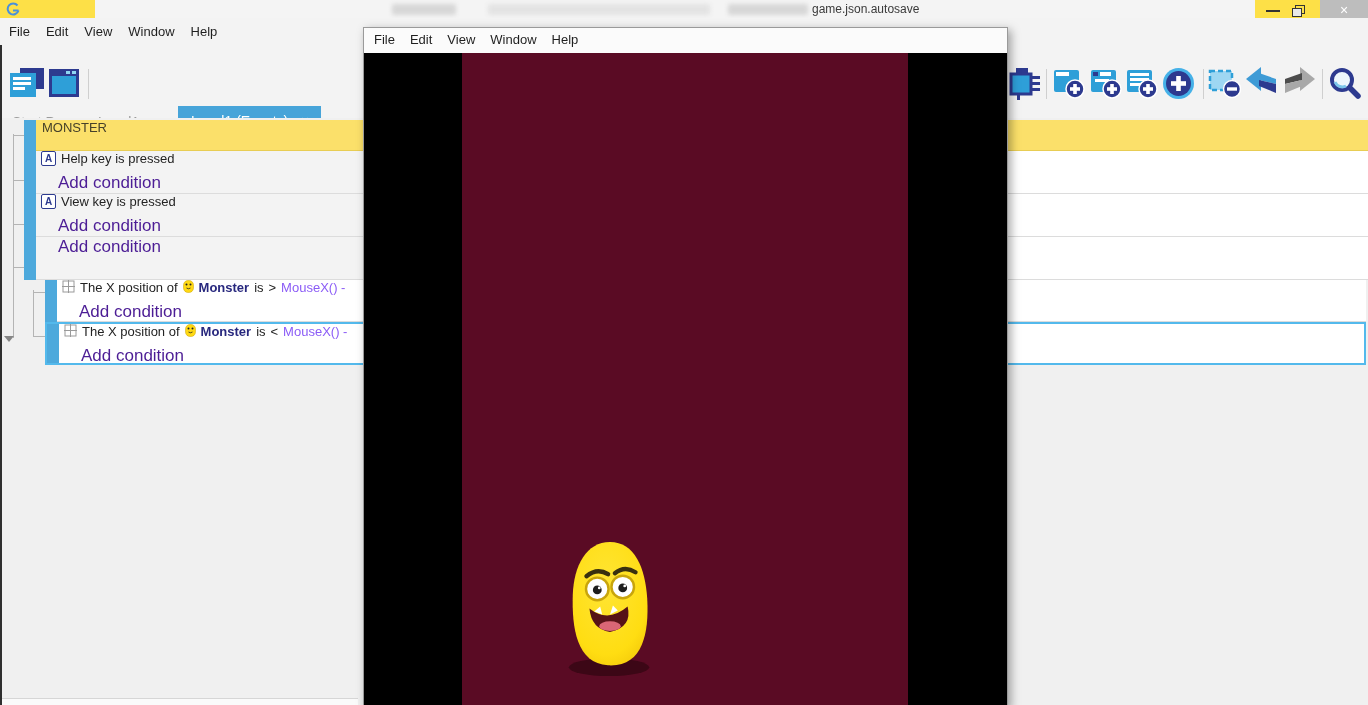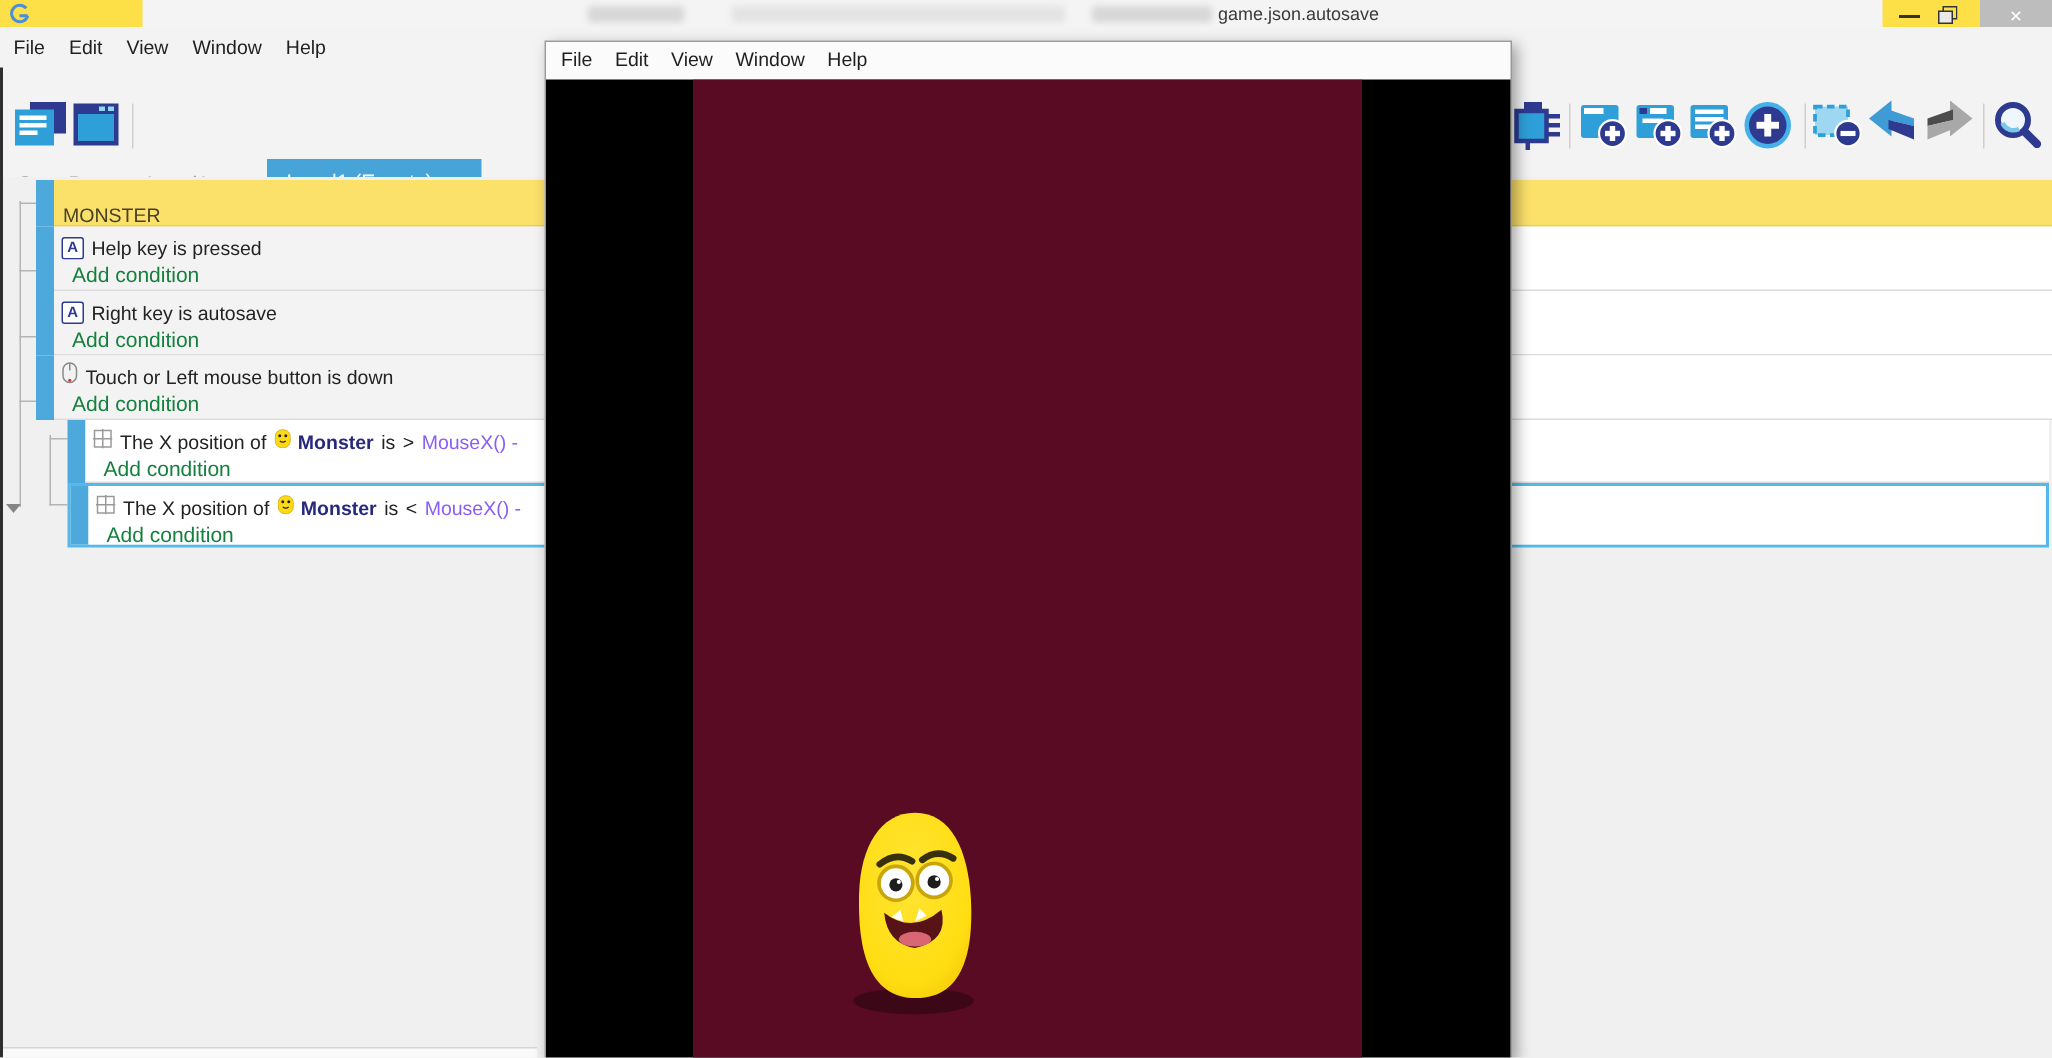--- a/index.html
+++ b/index.html
@@ -27,24 +27,24 @@
   .tab-x{font-size:14px;color:#9b9b9b;top:96px}
   .tab-active{left:178px;top:88px;width:143px;height:30px;background:#47a4d9;color:#fff;
               font-size:14px;display:flex;align-items:center;padding-left:13px;box-sizing:border-box}
   .tab-active .x{position:absolute;right:12px;color:#fff}
 
   
   .events{left:0;top:118px;width:1368px;height:587px;background:#f0f0f0}
   .row{position:absolute;left:24px;right:0}
   .bar{position:absolute;left:0;top:0;bottom:0;width:12px;background:#4da9dc}
   .cell{position:absolute;top:0;bottom:0;border-bottom:1px solid #dcdcdc}
-  .cond-line{height:22px;display:flex;align-items:flex-end;gap:5px;padding-left:5px;
+  .cond-line{height:22px;display:flex;align-items:flex-start;gap:5px;padding-left:5px;
              font-size:13px;color:#232323;white-space:nowrap;overflow:hidden}
-  .add-line{height:20px;display:flex;align-items:center;padding-left:12px;
-            font-size:14px;color:#15803d;white-space:nowrap}
+  .add-line{height:20px;display:flex;align-items:center;padding-left:22px;
+            font-size:17px;color:#4c1d95;white-space:nowrap}
   .key-icon{display:inline-flex;width:13px;height:13px;border:1px solid #2d3a8f;border-radius:2px;
             background:#fff;color:#2d3a8f;font-size:10px;font-weight:bold;
             align-items:center;justify-content:center;flex:0 0 auto}
   .obj-name{font-weight:bold;color:#28287e}
   .expr{color:#8b5cf6}
   .tree-line{background:#b4b4b4}
   .expander{width:0;height:0;border-left:5px solid transparent;border-right:5px solid transparent;
             border-top:6px solid #868686}
 
   
@@ -234,40 +234,30 @@
       <div class="add-line">Add condition</div>
     </div>
     <div class="cell" style="left:662px;right:0;background:#fff"></div>
   </div>
 
   <div class="row" style="top:76px;height:43px">
     <div class="bar"></div>
     <div class="cell" style="left:12px;width:650px;background:#f3f3f3">
       <div class="cond-line">
         <span class="key-icon">A</span>
-        <span>Right key is autosave</span>
+        <span>View key is pressed</span>
       </div>
       <div class="add-line">Add condition</div>
     </div>
     <div class="cell" style="left:662px;right:0;background:#fff"></div>
   </div>
 
   <div class="row" style="top:119px;height:43px">
     <div class="bar"></div>
     <div class="cell" style="left:12px;width:650px;background:#f3f3f3">
-      <div class="cond-line">
-        <span>
-          <svg width="11" height="15" viewBox="0 0 11 15">
-            <rect x="1" y="1" width="9" height="13" rx="4.5" fill="#f2f2f2" stroke="#8a8a8a"></rect>
-            <line x1="5.5" y1="1" x2="5.5" y2="6" stroke="#8a8a8a"></line>
-            <circle cx="5.5" cy="12.5" r="1" fill="#c0392b"></circle>
-          </svg>
-        </span>
-        <span>Touch or Left mouse button is down</span>
-      </div>
       <div class="add-line">Add condition</div>
     </div>
     <div class="cell" style="left:662px;right:0;background:#fff"></div>
   </div>
 
   <div class="row" style="top:162px;height:42px;left:45px;right:2px">
     <div class="bar"></div>
     <div class="cell" style="left:12px;right:0;background:#fff">
       <div class="cond-line">
         <span>

